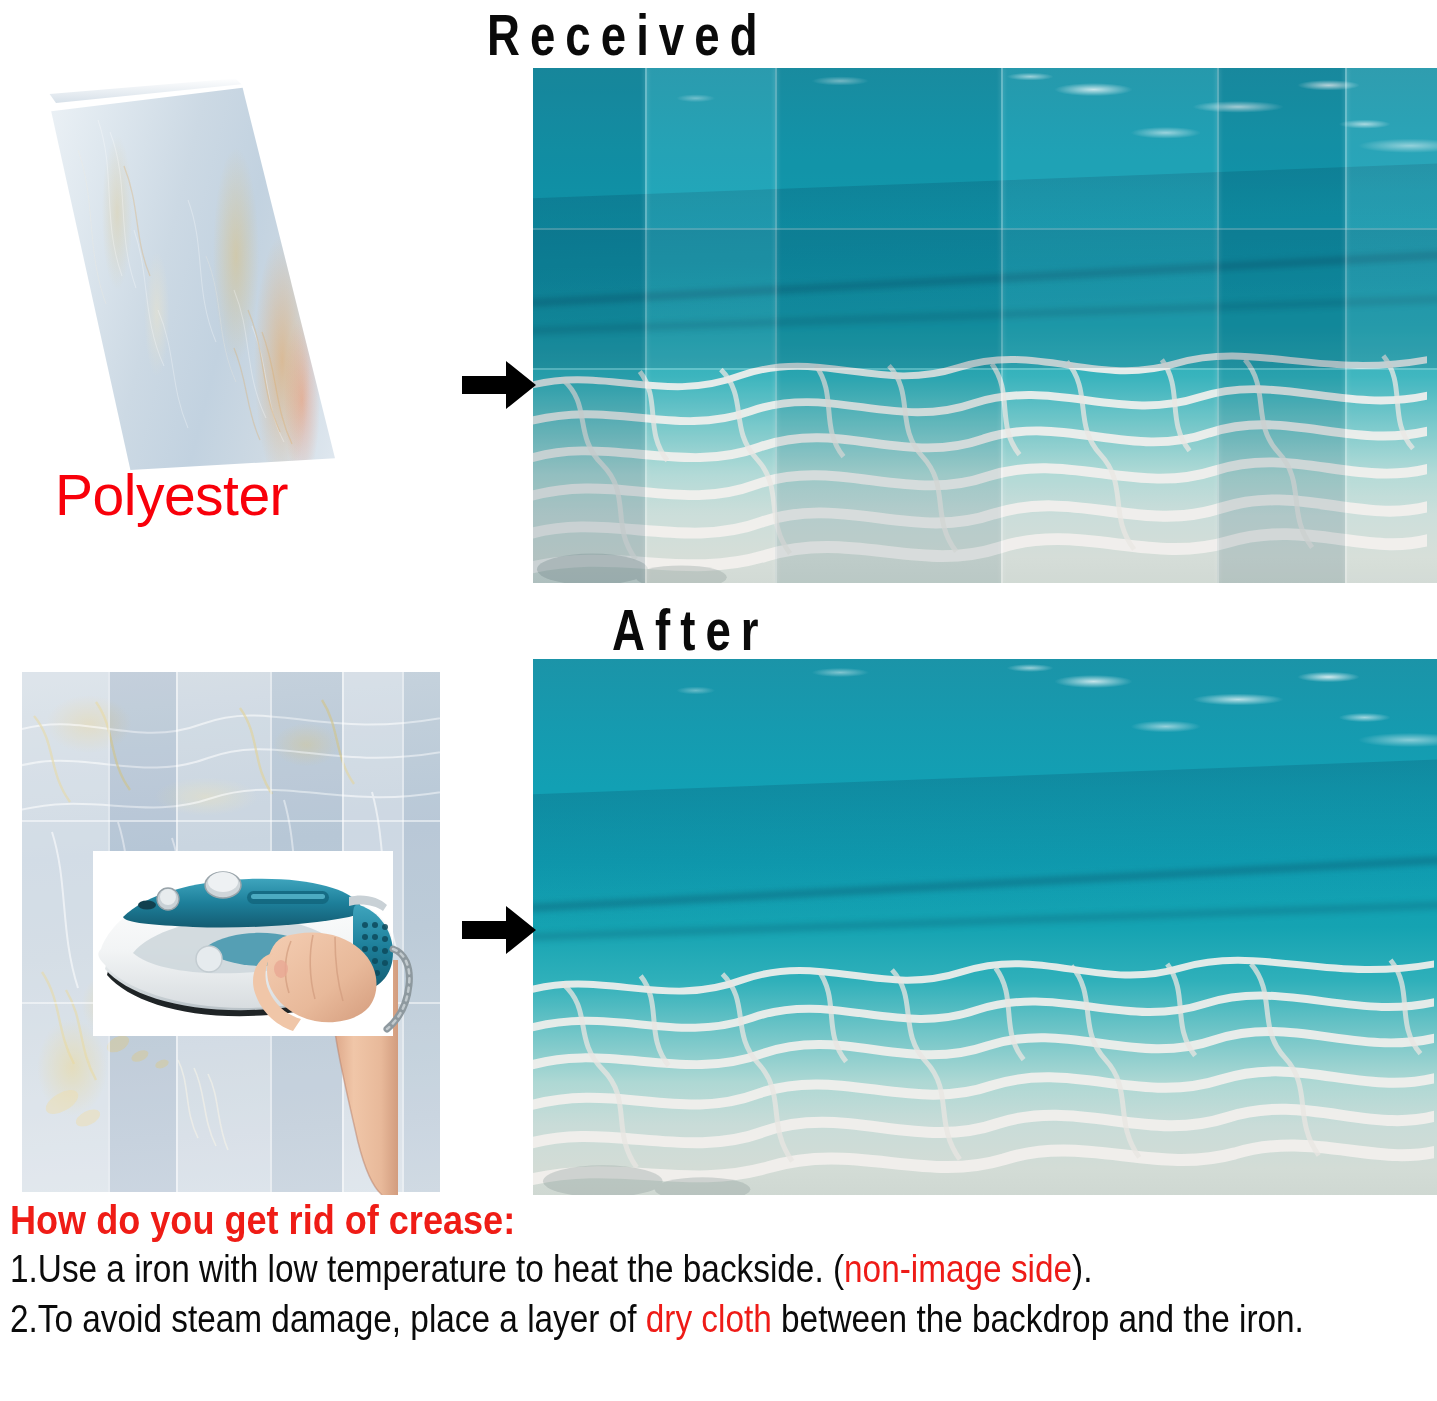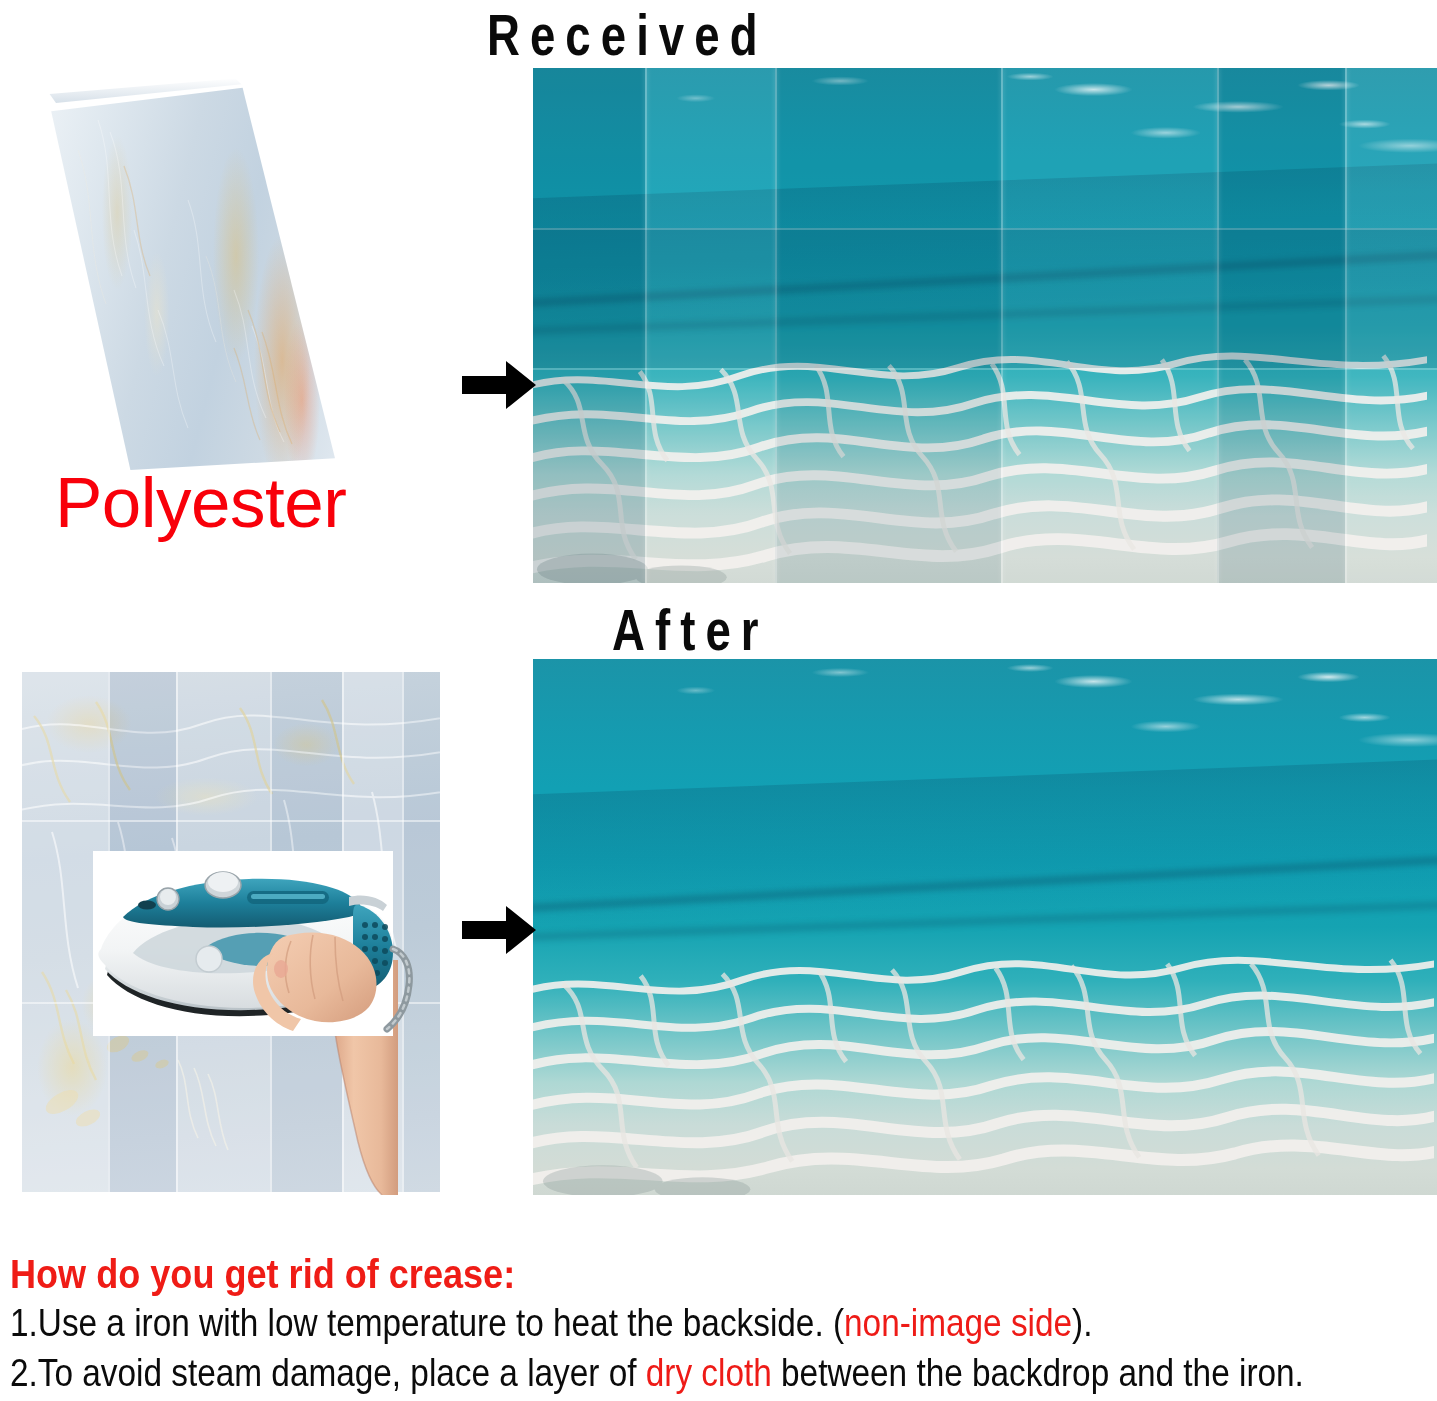--- a/index.html
+++ b/index.html
@@ -22,21 +22,21 @@
     transform-origin:left center;
     white-space:nowrap;
   }
   #title-received{ left:487px; top:2px; font-size:57px; }
   #title-after   { left:612px; top:597px; font-size:57px; }
 
   
   #polyester-label{
     position:absolute;
     left:55px; top:462px;
-    font-size:71px;
+    font-size:57px;
     color:#f8000a;
     font-weight:normal;
     letter-spacing:-0.5px;
     font-family:"Liberation Sans", sans-serif;
     z-index:6;
   }
 
   
   .arrow{ position:absolute; z-index:5; }
   #arrow-top   { left:460px; top:358px; width:78px; height:54px; }
@@ -180,21 +180,21 @@
     background:#ffffff; z-index:4; overflow:visible;
   }
   #iron-svg{ position:absolute; left:-6px; top:-2px; width:330px; height:200px; }
   #forearm{
     position:absolute; left:318px; top:960px; width:80px; height:235px;
     z-index:4; pointer-events:none;
   }
 
   
   #instructions{
-    position:absolute; left:10px; top:1252px; width:1427px;
+    position:absolute; left:10px; top:1198px; width:1427px;
   }
   #howto-heading{
     color:#ef1c16;
     font-weight:bold;
     font-size:41px;
     transform:scaleX(.88);
     transform-origin:left center;
     white-space:nowrap;
     line-height:1.08;
     font-family:"Liberation Sans", sans-serif;

